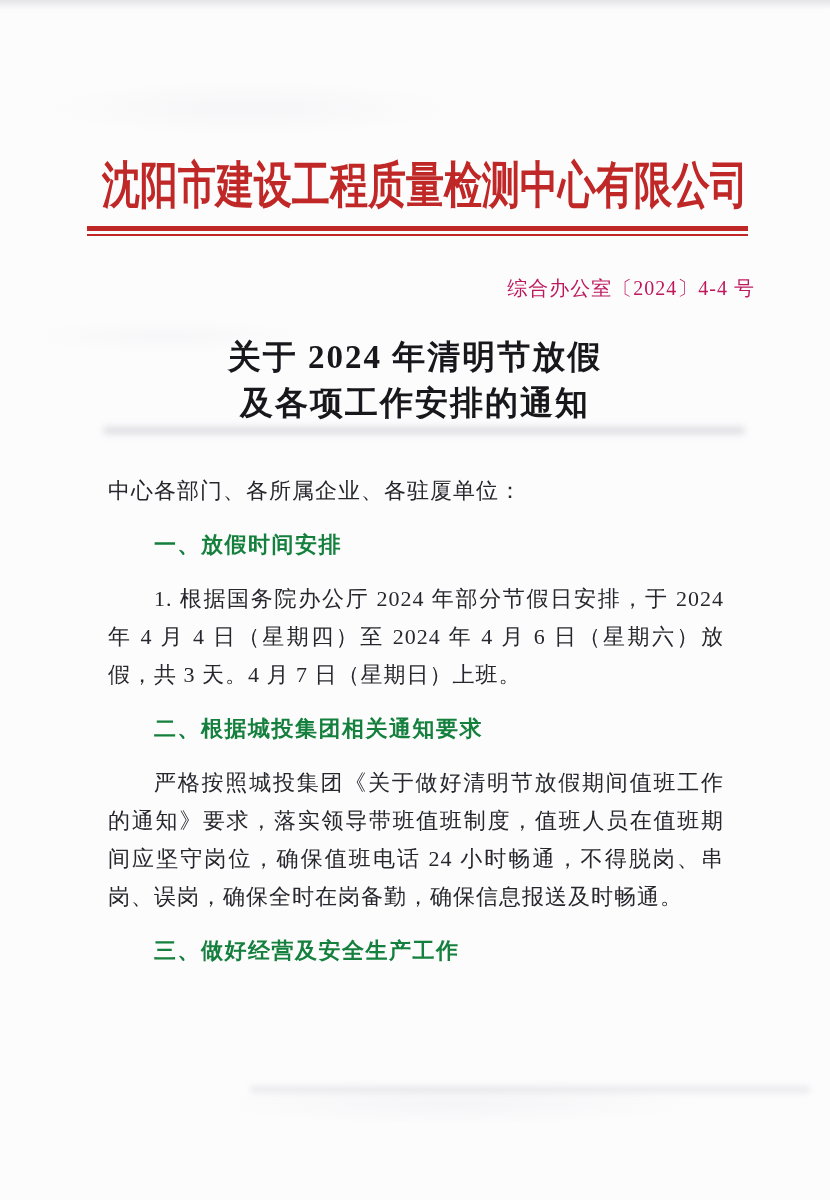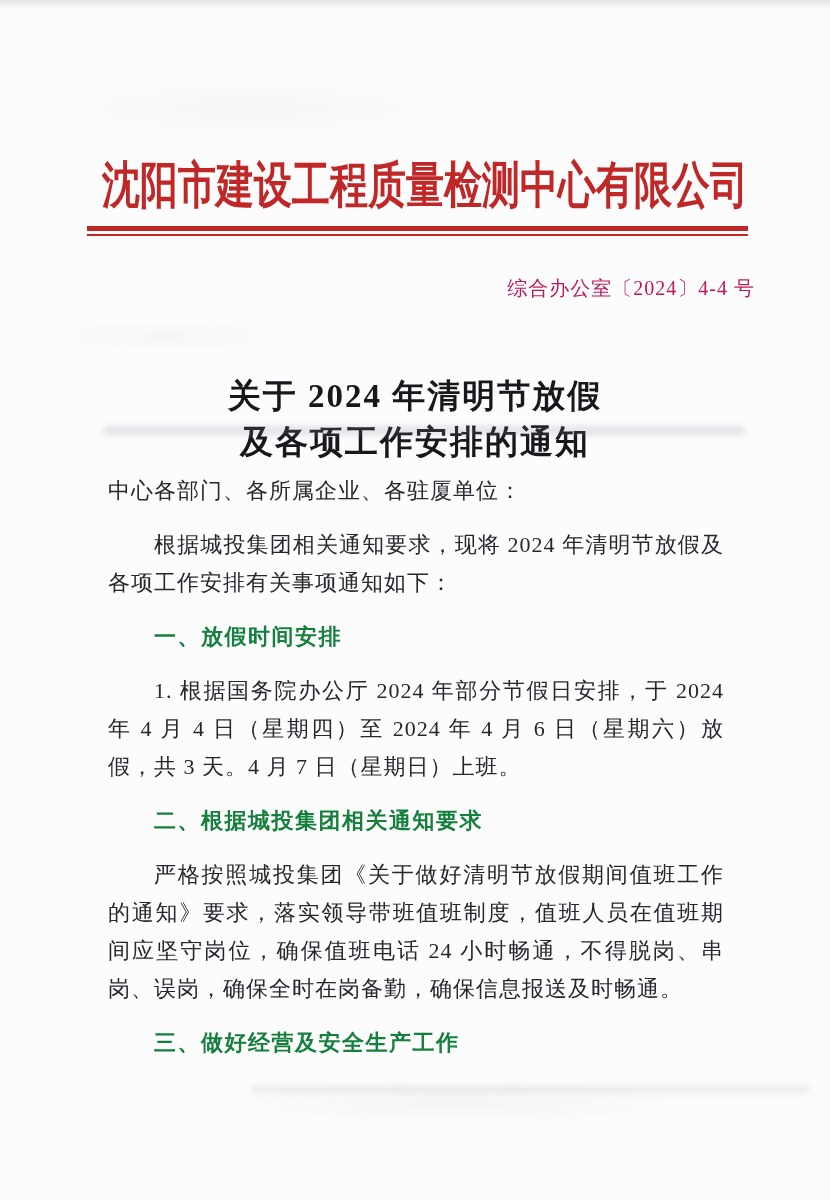--- a/index.html
+++ b/index.html
@@ -93,21 +93,20 @@
     position: absolute;
     top: 334px;
     left: 0;
     width: 100%;
     text-align: center;
     font-weight: bold;
     font-size: 33px;
     line-height: 46px;
     letter-spacing: 2px;
     color: #17171c;
-    margin-top: 39px;
   }
   .doc-body {
     position: absolute;
     top: 456px;
     left: 92px;
     width: 648px;
     font-size: 22px;
     line-height: 38px;
     letter-spacing: 1px;
     color: #26262d;
@@ -146,21 +145,20 @@
 
 <div class="doc-title">
   <div>关于 2024 年清明节放假</div>
   <div>及各项工作安排的通知</div>
 </div>
 
 <div class="smudge-under-title"></div>
 
 <div class="doc-body">
   <p>中心各部门、各所属企业、各驻厦单位：</p>
-  <p class="para-indent">根据城投集团相关通知要求，现将 2024 年清明节放假及各项工作安排有关事项通知如下：</p>
   <p class="para-indent section-heading gap-before-lg">一、放假时间安排</p>
   <p class="para-indent">1. 根据国务院办公厅 2024 年部分节假日安排，于 2024 年 4 月 4 日（星期四）至 2024 年 4 月 6 日（星期六）放假，共 3 天。4 月 7 日（星期日）上班。</p>
   <p class="para-indent section-heading gap-before-sm">二、根据城投集团相关通知要求</p>
   <p class="para-indent">严格按照城投集团《关于做好清明节放假期间值班工作的通知》要求，落实领导带班值班制度，值班人员在值班期间应坚守岗位，确保值班电话 24 小时畅通，不得脱岗、串岗、误岗，确保全时在岗备勤，确保信息报送及时畅通。</p>
   <p class="para-indent section-heading">三、做好经营及安全生产工作</p>
 </div>
 
 <div class="smudge-bottom"></div>
 
 </body></html>

